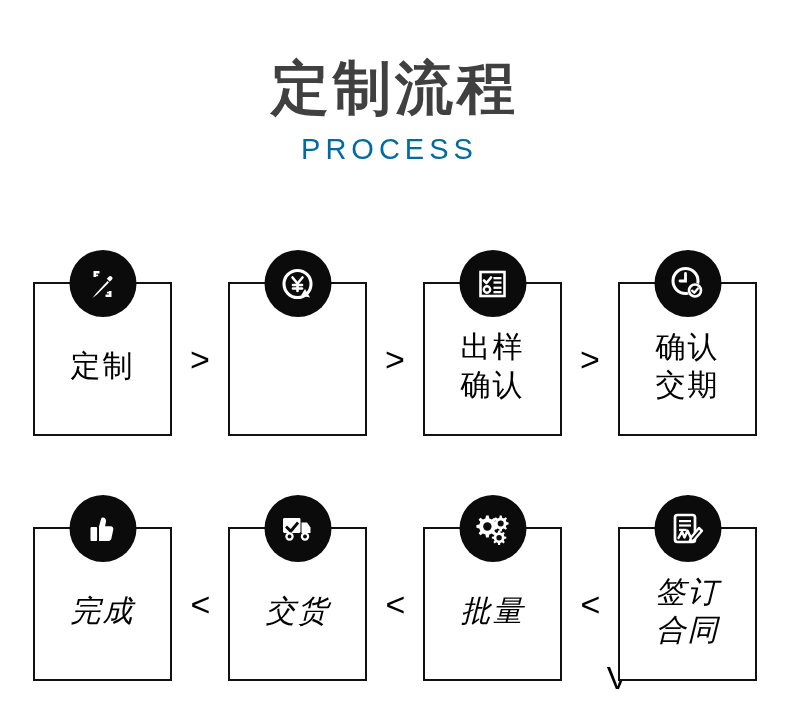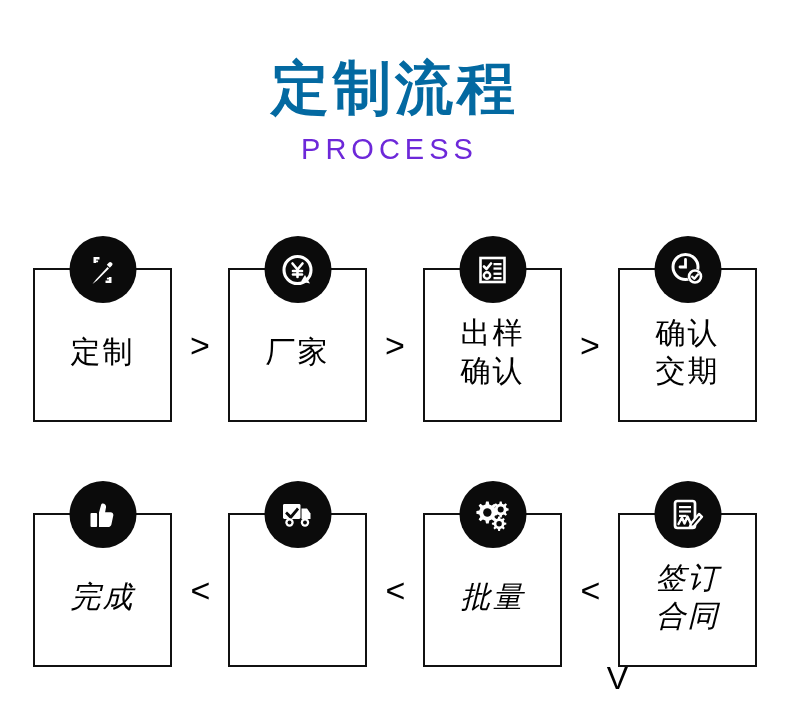--- a/index.html
+++ b/index.html
@@ -17,43 +17,43 @@
   }
 
   
   .header {
     text-align: center;
     padding-top: 58px;
   }
   .page-title {
     font-size: 58px;
     font-weight: bold;
-    color: #0369a1;
+    color: #404040;
     letter-spacing: 4px;
     line-height: 1.05;
     margin: 0;
   }
   .page-subtitle {
     font-size: 29px;
     font-weight: 300;
-    color: #6d28d9;
+    color: #0369a1;
     letter-spacing: 5px;
     margin: 14px 11px 0 0;
   }
 
   
   .flow {
     position: absolute;
     left: 0;
     top: 236px;
     width: 790px;
   }
   .flow-row {
     display: flex;
-    align-items: flex-start;
+    align-items: flex-end;
     justify-content: center;
     position: relative;
     height: 200px;
   }
   .flow-row.row-2 {
     margin-top: 45px;
     font-style: italic;
   }
 
   .step {
@@ -173,21 +173,20 @@
           <g fill="none" stroke="#ffffff" stroke-width="2.6" stroke-linecap="round">
             <path d="M16 14.5 L21 20.5"></path>
             <path d="M26 14.5 L21 20.5"></path>
             <path d="M21 20.5 L21 28"></path>
             <path d="M16.5 22 L25.5 22"></path>
             <path d="M16.5 25.5 L25.5 25.5"></path>
           </g>
         </svg>
       </span>
       <div class="step-label">
-        <span class="line">厂家</span>
       </div>
     </div>
 
     <div class="connector">&gt;</div>
 
     <div class="step">
       <span class="step-icon">
         <svg width="42" height="42" viewBox="0 0 42 42">
           <rect x="9" y="9" width="24" height="24" fill="none" stroke="#ffffff" stroke-width="2.6"></rect>
           <path d="M12.5 17.5 L15 20 L19.5 14.5" fill="none" stroke="#ffffff" stroke-width="2.6" stroke-linecap="round" stroke-linejoin="round"></path>
@@ -260,20 +259,21 @@
           <g fill="#0b0b0b">
             <path d="M11.5 18.4 L15.2 22 L21.5 14.6 L23.6 16.6 L15.3 26.4 L9.6 20.5 Z"></path>
           </g>
           <circle cx="14" cy="29.5" r="4.2" fill="#ffffff"></circle>
           <circle cx="14" cy="29.5" r="1.9" fill="#0b0b0b"></circle>
           <circle cx="29.5" cy="29.5" r="4.2" fill="#ffffff"></circle>
           <circle cx="29.5" cy="29.5" r="1.9" fill="#0b0b0b"></circle>
         </svg>
       </span>
       <div class="step-label">
+        <span class="line">交货</span>
       </div>
     </div>
 
     <div class="connector">&lt;</div>
 
     <div class="step">
       <span class="step-icon">
         <svg width="44" height="44" viewBox="0 0 44 44">
           <g fill="#ffffff">
             <path d="M15.5 8.5 L18.2 8.5 L18.8 11.4 L21.3 12.4 L23.7 10.7 L25.6 12.6 L23.9 15 L24.9 17.5 L27.8 18.1 L27.8 20.8 L24.9 21.4 L23.9 23.9 L25.6 26.3 L23.7 28.2 L21.3 26.5 L18.8 27.5 L18.2 30.4 L15.5 30.4 L14.9 27.5 L12.4 26.5 L10 28.2 L8.1 26.3 L9.8 23.9 L8.8 21.4 L5.9 20.8 L5.9 18.1 L8.8 17.5 L9.8 15 L8.1 12.6 L10 10.7 L12.4 12.4 L14.9 11.4 Z"></path>

